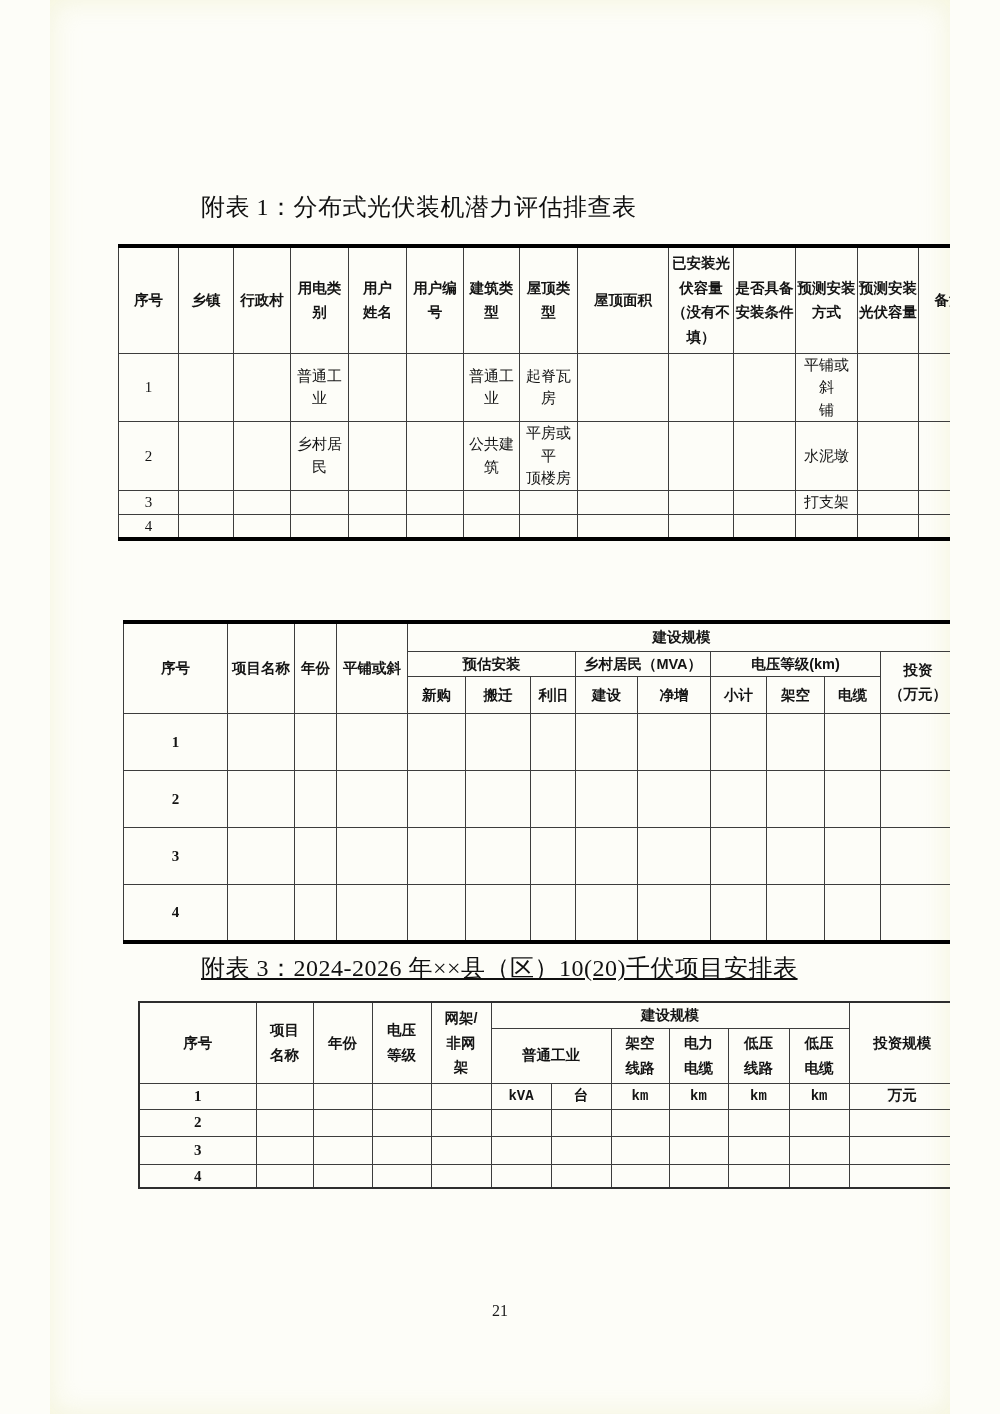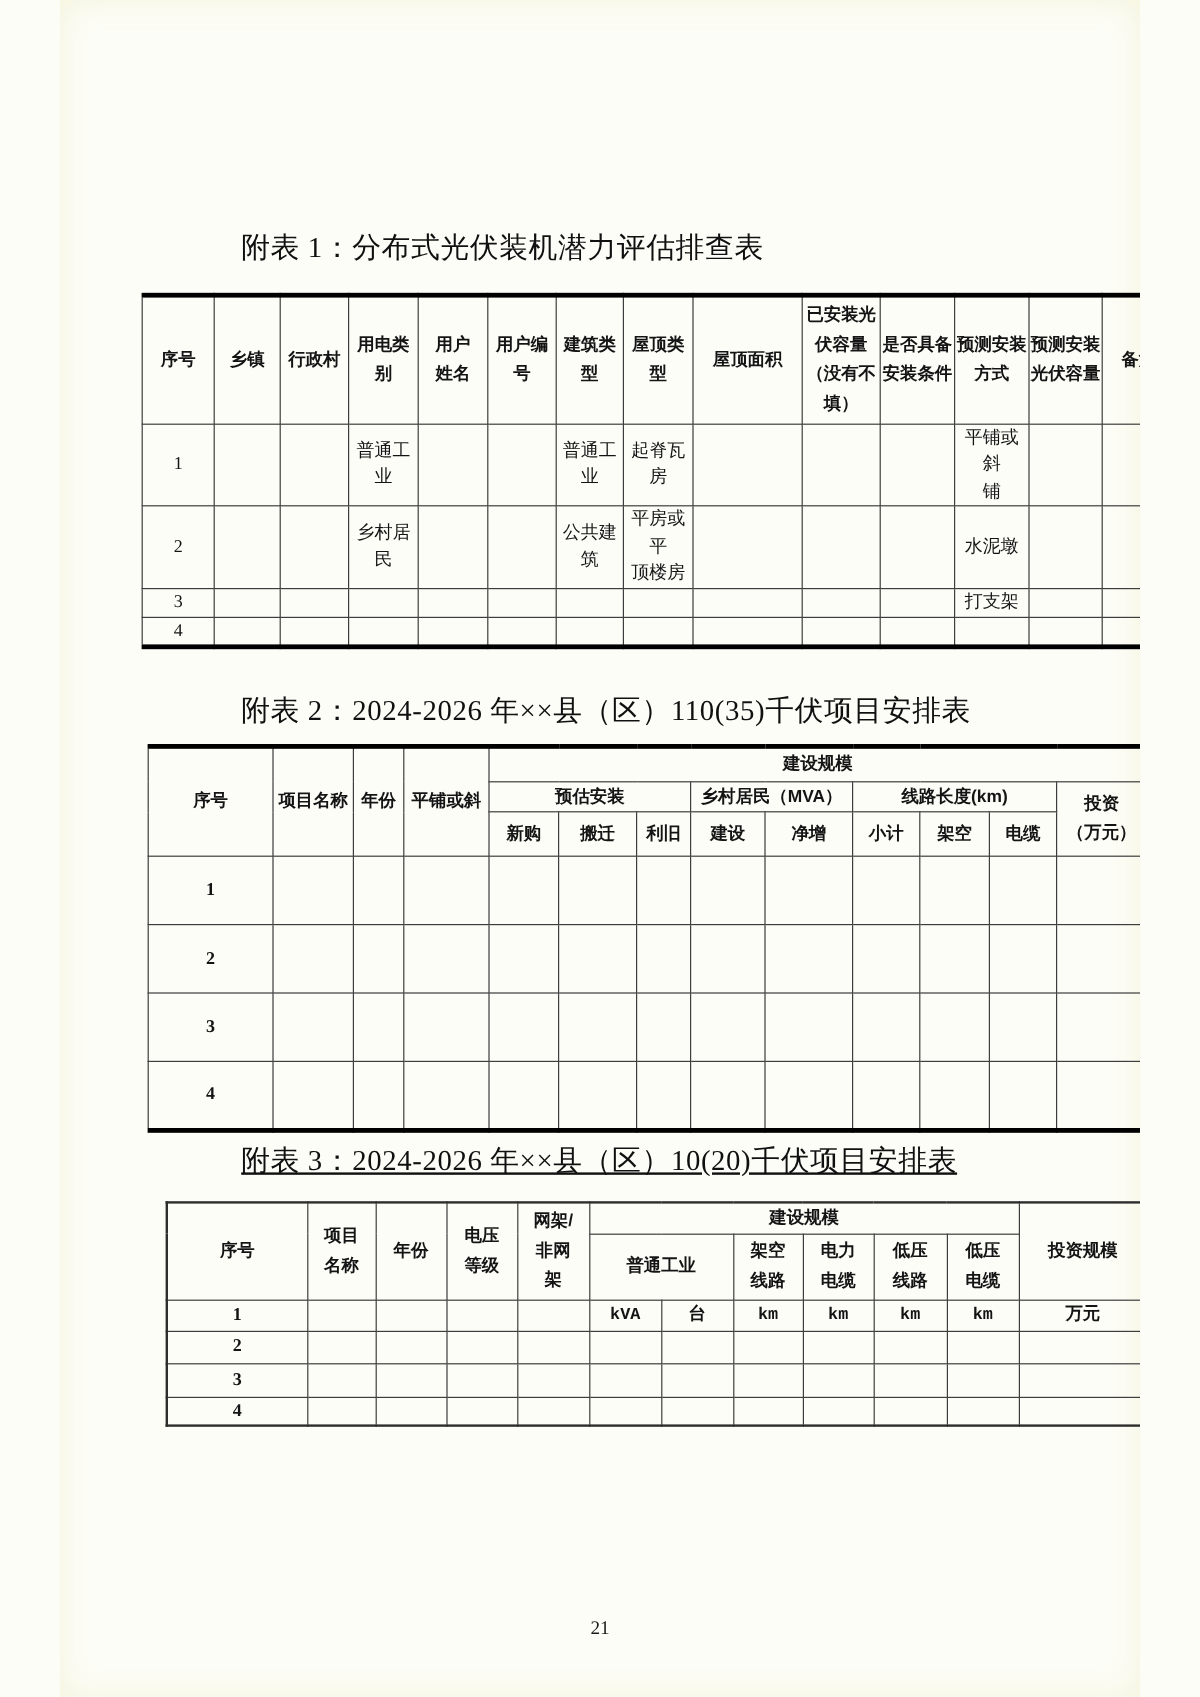--- a/index.html
+++ b/index.html
@@ -24,21 +24,21 @@
     border:1px solid #3d3d3d; text-align:center; vertical-align:middle;
     white-space:pre-line; padding:0 1px; overflow:hidden; color:#141414;
   }
   .tbl th { font:700 14.5px/1.7 "Liberation Sans","DejaVu Sans",sans-serif; }
   .tbl td { font:400 15px/1.5 "Liberation Serif","DejaVu Serif",serif; }
   td.bnum { font-weight:700; }
   td.unit { font:700 14px/1.5 "Liberation Mono","DejaVu Sans Mono",monospace; }
   td.unitc { font:700 14.5px/1.5 "Liberation Sans","DejaVu Sans",sans-serif; }
   .pagenum {
     position:absolute; top:1301px; left:0; width:100%; text-align:center;
-    font:400 16px/1.2 "Liberation Serif","DejaVu Serif",serif; color:#1a1a1a;margin-top:47px;
+    font:400 16px/1.2 "Liberation Serif","DejaVu Serif",serif; color:#1a1a1a;
   }
 </style>
 </head>
 <body>
 
 <div class="page">
 
   <div class="doc-title" style="left:151px; top:192px;">附表 1：分布式光伏装机潜力评估排查表</div>
 
   <table class="tbl thick" style="left:68px; top:244px; width:861px;">
@@ -147,21 +147,20 @@
       <td></td>
       <td></td>
       <td></td>
       <td></td>
       <td></td>
       <td></td>
     </tr>
   </tbody>
     </table>
 
-  <div class="doc-title" style="left:151px; top:578px;">附表 2：2024-2026 年××县（区）110(35)千伏项目安排表</div>
 
   <table class="tbl thick" style="left:73px; top:620px; width:832px;">
     <colgroup>
       <col style="width:104px">
         <col style="width:67px">
         <col style="width:42px">
         <col style="width:71px">
       <col style="width:58px">
         <col style="width:65px">
         <col style="width:45px">
@@ -176,21 +175,21 @@
         <tr style="height:29px">
       <th rowspan="3">序号</th>
       <th rowspan="3">项目名称</th>
       <th rowspan="3">年份</th>
       <th rowspan="3">平铺或斜</th>
       <th colspan="9">建设规模</th>
     </tr>
     <tr style="height:25px">
       <th colspan="3">预估安装</th>
       <th colspan="2">乡村居民（MVA）</th>
-      <th colspan="3">线路长度(km)</th>
+      <th colspan="3">电压等级(km)</th>
       <th rowspan="2">投资
 （万元）</th>
     </tr>
     <tr style="height:37px">
       <th>新购</th>
       <th>搬迁</th>
       <th>利旧</th>
       <th>建设</th>
       <th>净增</th>
       <th>小计</th>

